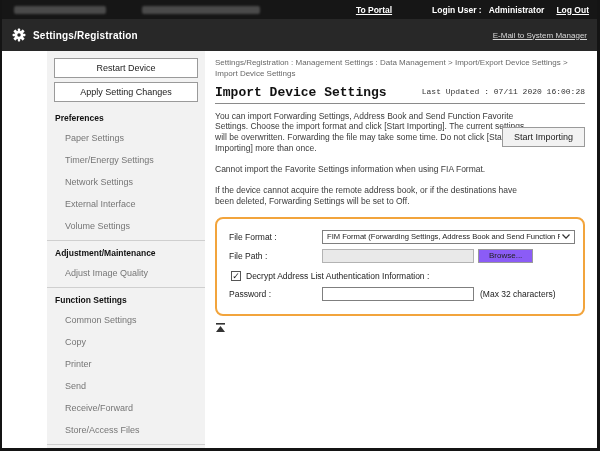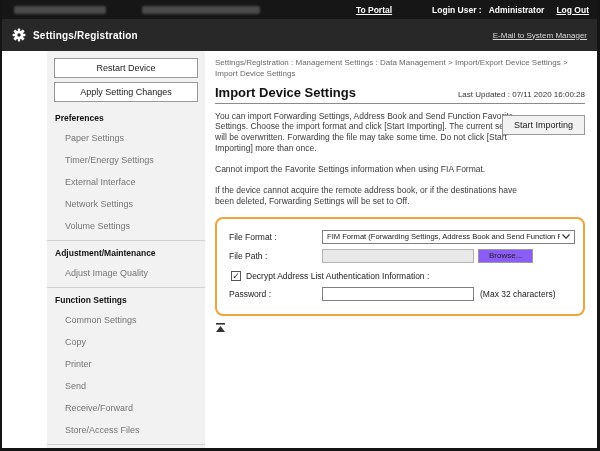--- a/index.html
+++ b/index.html
@@ -34,28 +34,28 @@
   .sidebar { width:158px; background:#f2f2f2; flex-shrink:0; padding-top:4px; overflow:hidden; }
   .side-btn { display:block; width:144px; margin:3px auto 4px; background:#fff; border:1px solid #9a9a9a;
               font-family:inherit; font-size:9px; color:#222; text-align:center; padding:4px 0; cursor:pointer; }
   .sec-header { font-size:8.5px; font-weight:bold; color:#111; padding:7px 6px 4px 8px; }
   .sec-item { font-size:9px; color:#767676; padding:6px 6px 6px 18px; cursor:pointer; }
   .side-divider { border-top:1px solid #cfcfcf; margin:3px 0 0 0; }
 
   
   .main { flex:1; padding:7px 12px 0 10px; position:relative; min-width:0; }
   .breadcrumb { font-size:8px; color:#686868; line-height:1.35; max-width:408px; margin-bottom:5px; }
-  .title-row { display:flex; justify-content:space-between; align-items:flex-end;
-               border-bottom:1px solid #8a8a8a; padding-bottom:3px; margin-bottom:7px; }
+  .title-row { display:flex; justify-content:space-between; align-items:center;
+               border-bottom:1px solid #8a8a8a; padding-bottom:3px; margin-bottom:7px;font-family:Liberation Mono, monospace; }
   .page-title { font-size:13px; font-weight:bold; color:#111; }
   .last-updated { font-size:8px; color:#333; padding-bottom:1px; }
 
   .intro-wrap { position:relative; }
   .para { font-size:8.5px; color:#3a3a3a; line-height:1.28; max-width:322px; margin-bottom:10px; }
-  .start-btn { position:absolute; top:4px; right:0; font-family:inherit; font-size:9px; color:#222;
+  .start-btn { position:absolute; top:16px; right:0; font-family:inherit; font-size:9px; color:#222;
                background:#f2f2f2; border:1px solid #9a9a9a; padding:4px 11px; cursor:pointer; }
 
   
   .obox { border:2px solid #f2a43c; border-radius:8px; padding:6px 8px 8px 12px; margin-top:2px; }
   .frow { display:flex; align-items:center; margin:5px 0; }
   .flabel { width:93px; font-size:8.5px; color:#222; flex-shrink:0; }
   .fselect { width:309px; height:14px; border:1px solid #7f7f7f; background:#fff; display:flex;
              align-items:center; padding:0 4px; font-size:7.6px; color:#222; white-space:nowrap;
              overflow:hidden; cursor:pointer; }
   .fselect .sel-text { flex:1; overflow:hidden; }
@@ -112,22 +112,22 @@
 
   <div class="content">
 
     <aside class="sidebar">
       <button class="side-btn">Restart Device</button>
       <button class="side-btn">Apply Setting Changes</button>
 
       <div class="sec-header">Preferences</div>
       <div class="sec-item">Paper Settings</div>
       <div class="sec-item">Timer/Energy Settings</div>
+      <div class="sec-item">Network Settings</div>
       <div class="sec-item">External Interface</div>
-      <div class="sec-item">Network Settings</div>
       <div class="sec-item">Volume Settings</div>
 
       <div class="side-divider"></div>
       <div class="sec-header">Adjustment/Maintenance</div>
       <div class="sec-item">Adjust Image Quality</div>
 
       <div class="side-divider"></div>
       <div class="sec-header">Function Settings</div>
       <div class="sec-item">Common Settings</div>
       <div class="sec-item">Copy</div>

